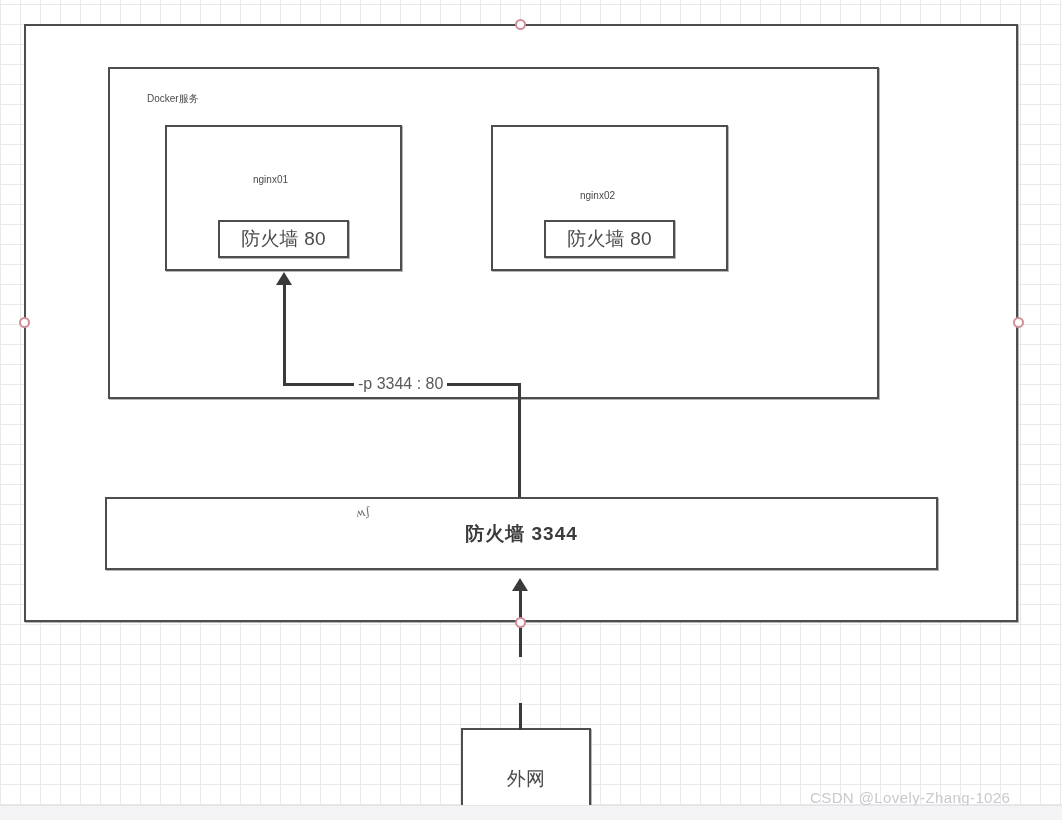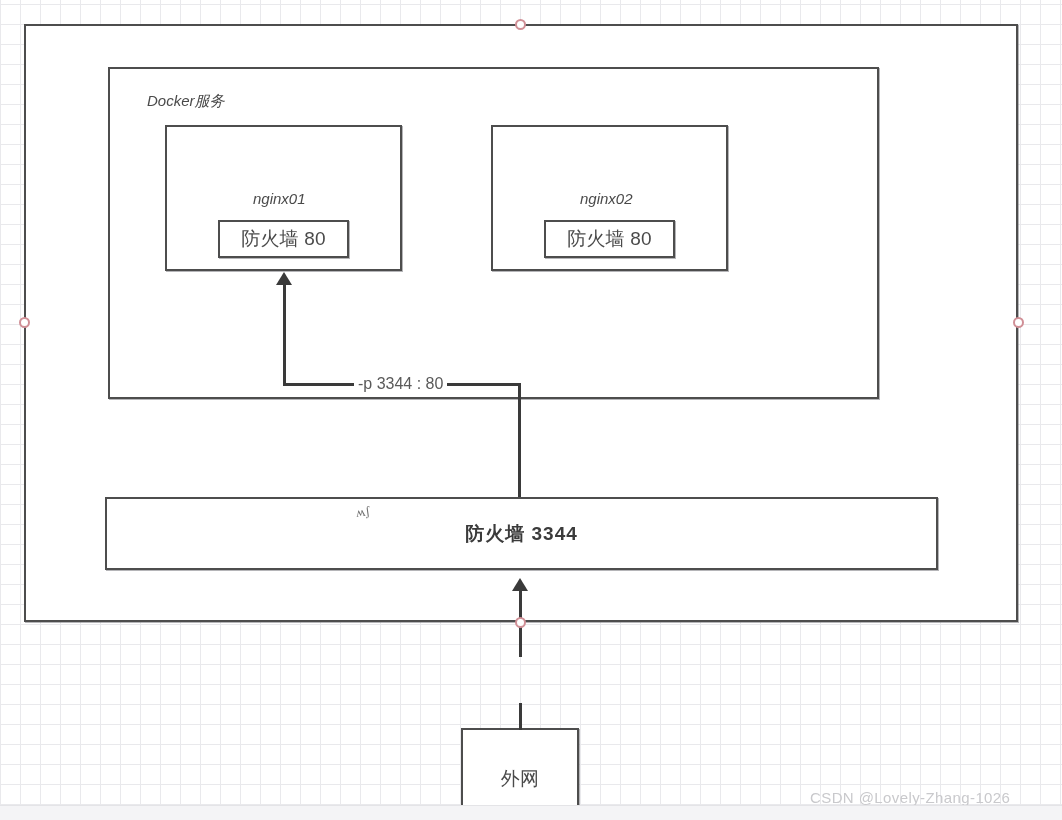--- a/index.html
+++ b/index.html
@@ -41,24 +41,23 @@
     box-shadow: 1px 1px 0 0 rgba(120,120,125,0.55);
   }
   .box-label {
     font-size: 19px;
     color: #4a4a4a;
     letter-spacing: 0.2px;
     white-space: nowrap;
   }
   .title-inner {
     position: absolute;
-    font-size: 15px;
+    font-size: 10px;
     color: #4a4a4a;
     white-space: nowrap;
-    font-style: italic;
   }
   .fw3344-text {
     font-size: 19px;
     font-weight: bold;
     color: #3b3b3b;
     letter-spacing: 1px;
   }
   .line {
     position: absolute;
     background: #3a3a3a;
@@ -121,40 +120,40 @@
 <div id="canvas">
 
   <div class="paper" style="left:26px; top:26px; width:992px; height:596px;"></div>
 
   <div class="box shadowed" style="left:24px; top:24px; width:994px; height:598px;"></div>
 
   <div class="box shadowed" style="left:108px; top:67px; width:771px; height:332px;"></div>
   <div class="title-inner" style="left:147px; top:92px;">Docker服务</div>
 
   <div class="box shadowed" style="left:165px; top:125px; width:237px; height:146px;"></div>
-  <div class="title-inner" style="left:253px; top:190px;">nginx01</div>
+  <div class="title-inner" style="left:253px; top:174px;">nginx01</div>
 
   <div class="box shadowed" style="left:218px; top:220px; width:131px; height:38px;">
     <span class="box-label">防火墙  80</span>
   </div>
 
   <div class="box shadowed" style="left:491px; top:125px; width:237px; height:146px;"></div>
   <div class="title-inner" style="left:580px; top:190px;">nginx02</div>
 
   <div class="box shadowed" style="left:544px; top:220px; width:131px; height:38px;">
     <span class="box-label">防火墙  80</span>
   </div>
 
   <div class="box shadowed" style="left:105px; top:497px; width:833px; height:73px;">
     <span class="fw3344-text">防火墙   3344</span>
   </div>
   <div class="scribble" style="left:356px; top:504px;">ʍʃ</div>
 
 
-  <div class="box shadowed" style="left:461px; top:728px; width:118px; height:92px;">
+  <div class="box shadowed" style="left:461px; top:728px; width:130px; height:92px;">
     <span class="box-label" style="margin-top:10px;">外网</span>
   </div>
 
   <div class="line vline" style="left:518px; top:383px; height:114px;"></div>
 
   <div class="line hline" style="left:283px; top:383px; width:237px;"></div>
 
   <div class="line vline" style="left:283px; top:284px; height:101px;"></div>
   <div class="arrowhead" style="left:276px; top:272px;"></div>
   <div class="conn-label" style="left:354px; top:375px;">-p 3344 : 80</div>

